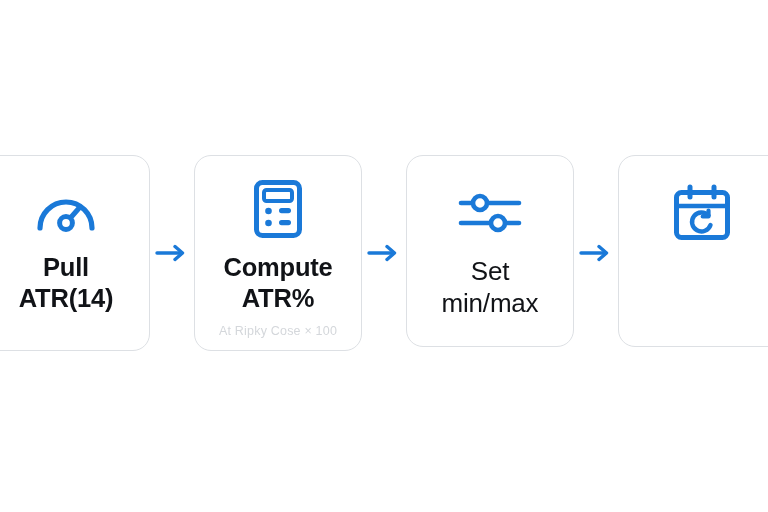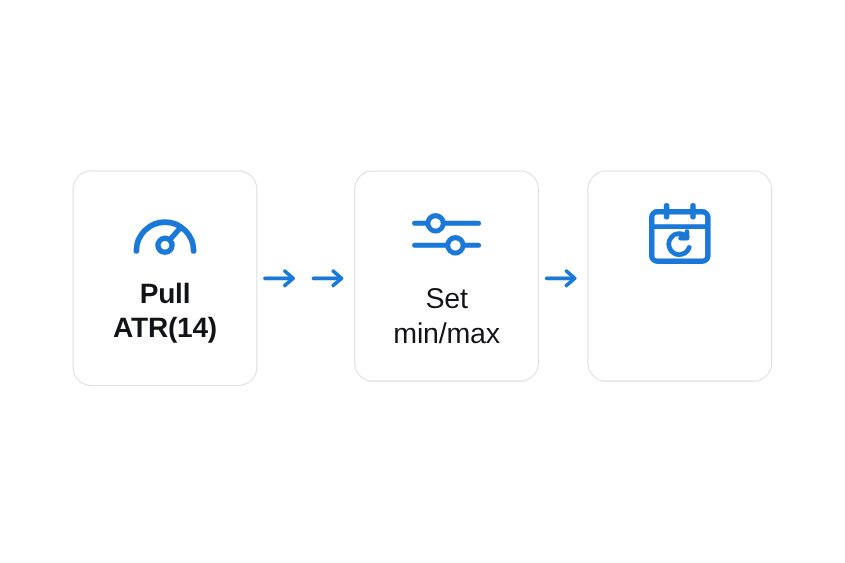--- a/index.html
+++ b/index.html
@@ -124,20 +124,35 @@
 ATR(14)</div>
     </div>
 
     <div class="connector">
       <svg width="34" height="22" viewBox="0 0 34 22">
         <path d="M2 11 H26" stroke="#1a79d8" stroke-width="3.4" stroke-linecap="round"></path>
         <path d="M20 4.5 L27.5 11 L20 17.5" stroke="#1a79d8" stroke-width="3.4" stroke-linecap="round" stroke-linejoin="round" fill="none"></path>
       </svg>
     </div>
 
+    <div class="step-card">
+      <div class="card-icon">
+        <svg width="52" height="60" viewBox="0 0 52 60" fill="none">
+          <rect x="4.5" y="3.5" width="43" height="53" rx="6" stroke="#1a79d8" stroke-width="5" fill="none"></rect>
+          <rect x="12" y="11" width="28" height="11" rx="2.5" stroke="#1a79d8" stroke-width="4" fill="none"></rect>
+          <circle cx="16.5" cy="32" r="3.3" fill="#1a79d8"></circle>
+          <circle cx="16.5" cy="44" r="3.3" fill="#1a79d8"></circle>
+          <rect x="27" y="29" width="12" height="5.2" rx="2.6" fill="#1a79d8"></rect>
+          <rect x="27" y="41" width="12" height="5.2" rx="2.6" fill="#1a79d8"></rect>
+        </svg>
+      </div>
+      <div class="card-label bold">Compute
+ATR%</div>
+      <div class="card-sub">At Ripky Cose × 100</div>
+    </div>
 
     <div class="connector">
       <svg width="34" height="22" viewBox="0 0 34 22">
         <path d="M2 11 H26" stroke="#1a79d8" stroke-width="3.4" stroke-linecap="round"></path>
         <path d="M20 4.5 L27.5 11 L20 17.5" stroke="#1a79d8" stroke-width="3.4" stroke-linecap="round" stroke-linejoin="round" fill="none"></path>
       </svg>
     </div>
 
     <div class="step-card compact">
       <div class="card-icon">

